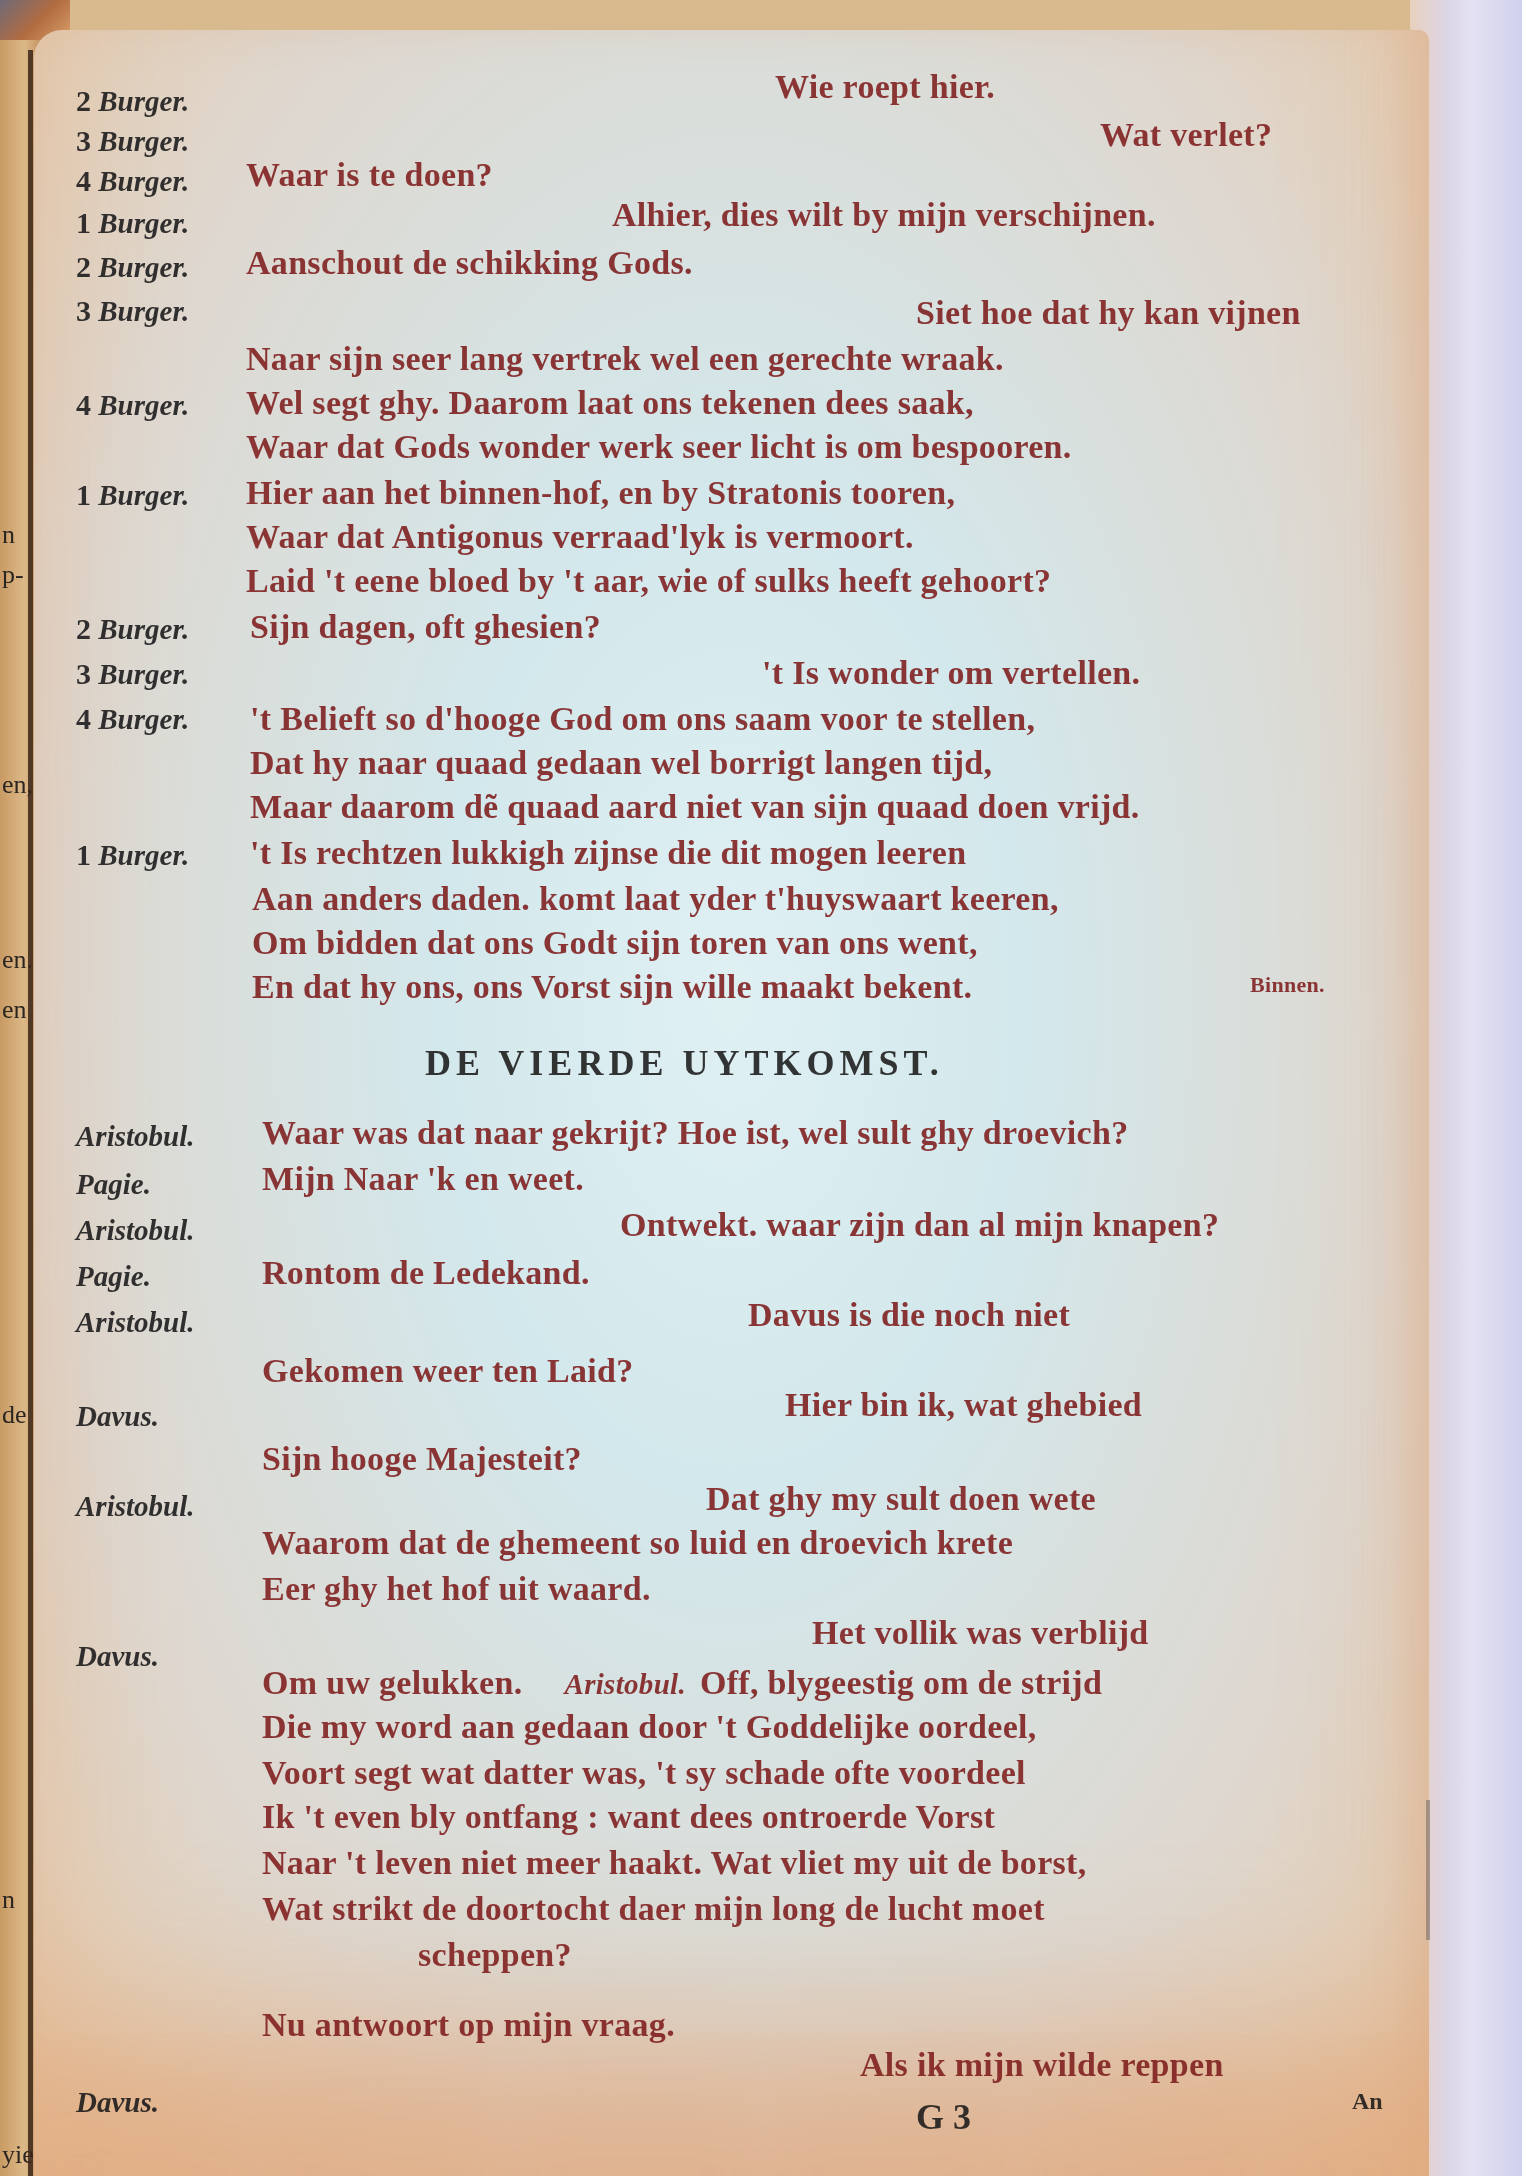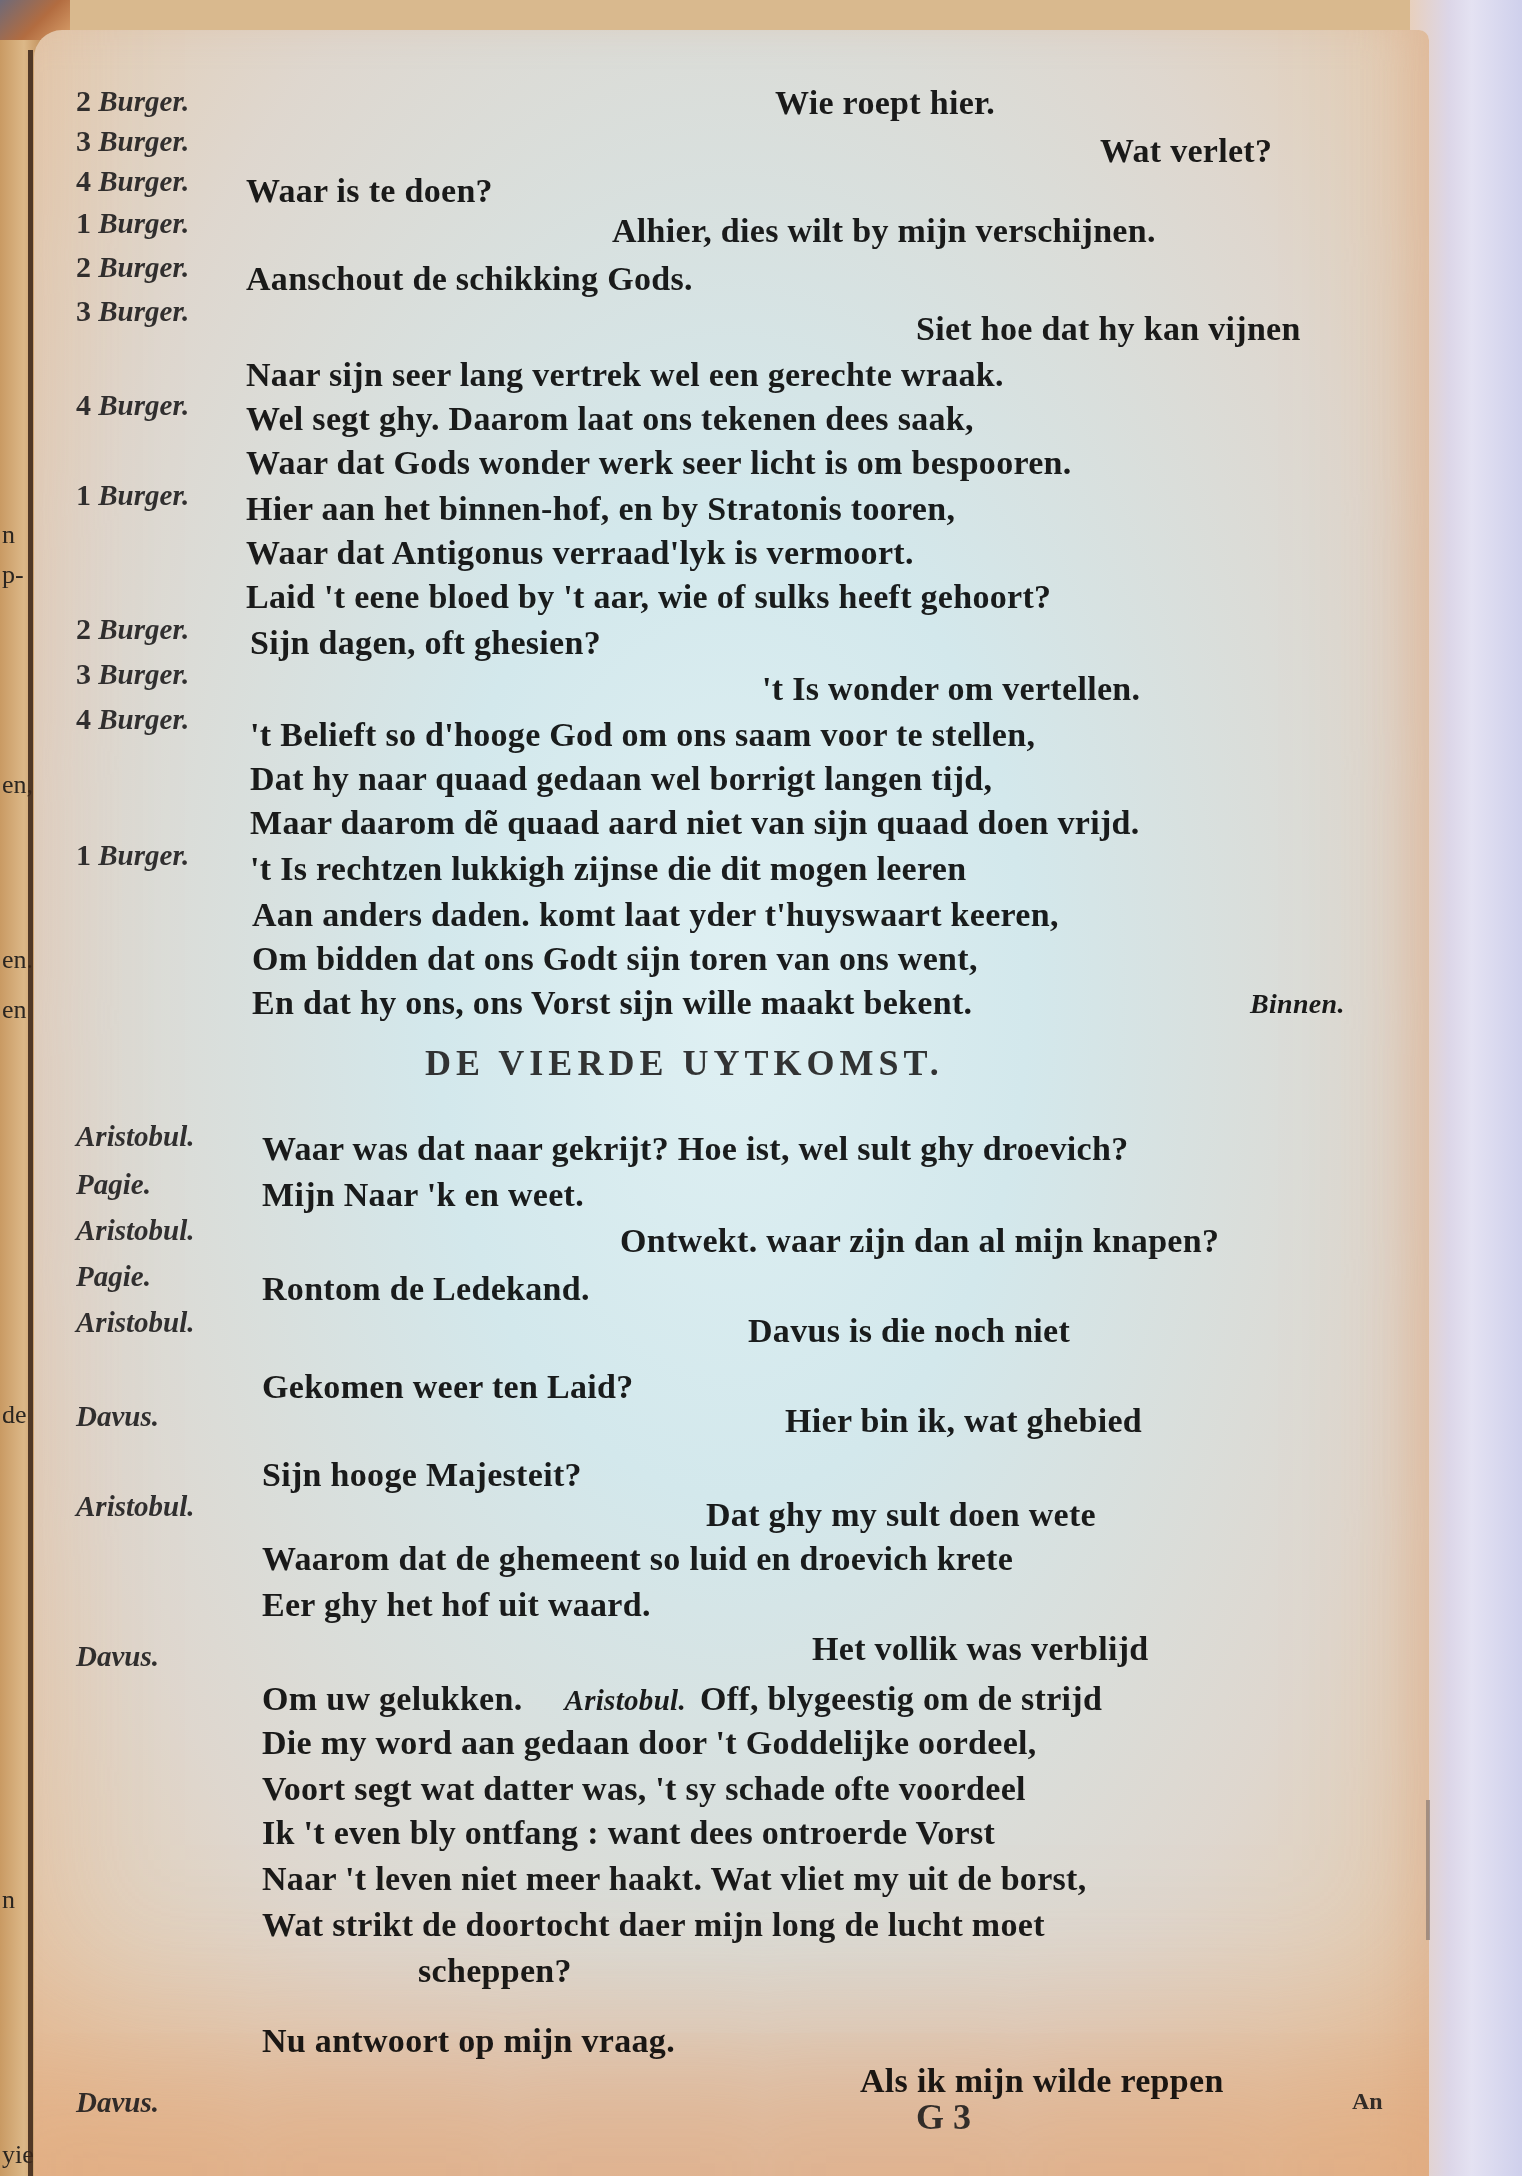--- a/index.html
+++ b/index.html
@@ -35,31 +35,31 @@
   }
   .page-right-edge {
     position: absolute; left: 1410px; top: 0; width: 112px; height: 2176px;
     background: linear-gradient(90deg, #e8d0bd 0%, #dcd6e8 35%, #e4e2f2 55%, #cfd0ec 100%);
   }
   .page-right-line {
     position: absolute; left: 1426px; top: 1800px; width: 4px; height: 140px; background: #7b6e6a; opacity: .6;
   }
   .line {
     position: absolute; white-space: nowrap; font-size: 34px; letter-spacing: 0.3px;
-    font-weight: bold; color: #000000; opacity: .88; margin-top: 16px;
+    font-weight: bold; color: #7f1d1d; opacity: .88;
   }
   .spk {
     position: absolute; white-space: nowrap; font-size: 29px; font-style: italic; font-weight: bold;
     color: #1e1d1e; opacity: .9;
   }
   .spk .num { font-style: normal; font-size: 30px; }
   .heading {
     position: absolute; white-space: nowrap; font-size: 36px; letter-spacing: 5px; font-weight: bold; opacity: .88;
   }
-  .stage { font-style: italic; font-size: 28px; }
+  .stage { font-size: 22px; }
   .inline-spk { font-style: italic; font-size: 29px; }
   .sig { position: absolute; font-size: 36px; font-weight: bold; opacity: .88; text-align: right; }
 </style>
 </head>
 <body>
 
 <div class="left-page"></div>
 <div class="top-binding"></div>
 <div class="left-frag" style="top:520px">n</div>
 <div class="left-frag" style="top:560px">p-</div>

